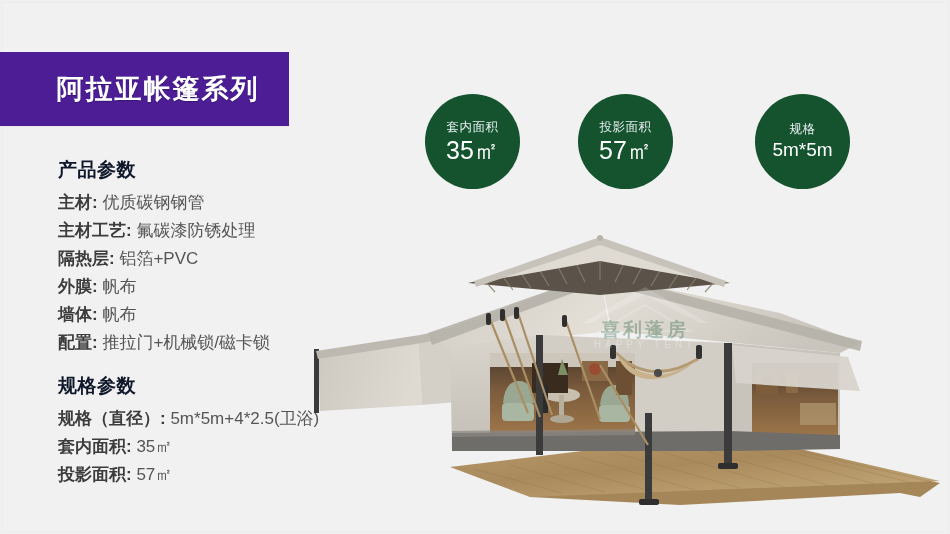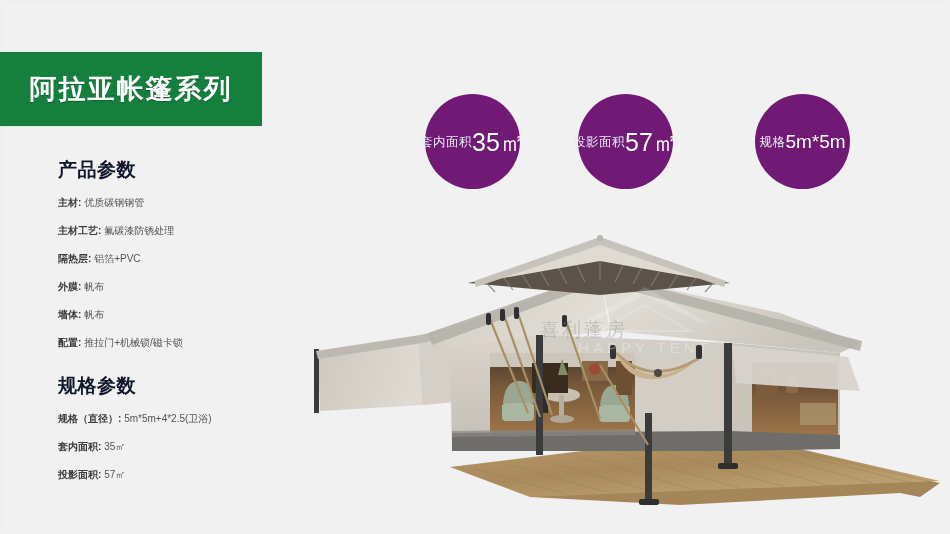--- a/index.html
+++ b/index.html
@@ -11,71 +11,72 @@
   }
   #page{position:relative;width:950px;height:534px;background:#f0f0f0;overflow:hidden;}
 
   
   .sheet-edge{position:absolute;left:2px;top:2px;width:946px;height:530px;
     background:#f1f1f1;box-shadow:inset 0 0 0 1px #ededed;pointer-events:none;}
 
   
   .title-banner{
     position:absolute;left:0;top:52px;width:262px;height:74px;
-    background:#15803d;
+    background:#4c1d95;
     display:flex;align-items:center;justify-content:center;
     box-shadow:0 1px 0 rgba(0,0,0,.04);
+    padding-left:27px;
   }
   .title-banner .txt{
     color:#ffffff;font-size:27px;font-weight:bold;letter-spacing:2px;
     text-shadow:0 1px 1px rgba(0,0,0,.25);
     white-space:nowrap;
   }
 
   
   .spec-col{position:absolute;left:58px;top:157px;width:300px;}
   .sec-head{
     color:#0f172a;font-size:19px;font-weight:bold;letter-spacing:.5px;
     margin:0 0 6px 0;line-height:26px;white-space:nowrap;
   }
   .spec-list{list-style:none;margin:0;padding:0;}
   .spec-list li{
-    font-size:10px;line-height:28px;color:#4a4a4a;white-space:nowrap;
+    font-size:17px;line-height:28px;color:#4a4a4a;white-space:nowrap;
   }
   .spec-list li .k{font-weight:bold;color:#3c3c3c;}
   .spec-list li .v{color:#555;font-weight:normal;}
   .group2{margin-top:16px;}
 
   
   .badges{position:absolute;left:0;top:0;width:950px;height:534px;pointer-events:none;}
   .badge{
     position:absolute;width:95px;height:95px;border-radius:50%;
-    background:#701a75;
-    display:flex;flex-direction:row;align-items:center;justify-content:center;
+    background:#14532d;
+    display:flex;flex-direction:column;align-items:center;justify-content:center;
     pointer-events:auto;
   }
   .badge .b-label{color:#e7eef2;font-size:12.5px;line-height:16px;letter-spacing:.5px;white-space:nowrap;}
   .badge .b-value{color:#ffffff;font-size:25px;line-height:29px;font-weight:300;white-space:nowrap;margin-top:1px;}
   .badge.small .b-value{font-size:19px;line-height:24px;}
   #badge1{left:425px;top:94px;}
   #badge2{left:578px;top:94px;}
   #badge3{left:755px;top:94px;}
 
   
   .tent-wrap{position:absolute;left:300px;top:235px;width:650px;height:275px;}
   .tent-wrap svg{display:block;width:650px;height:275px;}
   .wm{position:absolute;left:240px;top:48px;width:210px;height:76px;opacity:.30;pointer-events:none;}
   .wm .wm-txt{
-    position:absolute;left:0;top:34px;width:210px;text-align:left;
-    color:#737373;font-size:19px;font-weight:normal;letter-spacing:3px;
+    position:absolute;left:0;top:34px;width:210px;text-align:center;
+    color:#14532d;font-size:19px;font-weight:bold;letter-spacing:3px;
     text-shadow:0 0 1px rgba(255,255,255,.6);
   }
   .wm .wm-sub{
     position:absolute;left:0;top:56px;width:210px;text-align:center;
-    color:#ffffff;font-size:15px;letter-spacing:4px;
+    color:#ffffff;font-size:10px;letter-spacing:4px;
   }
 </style>
 </head>
 <body>
 
 <div id="page">
 
   <div class="sheet-edge"></div>
 
   <div class="title-banner">

